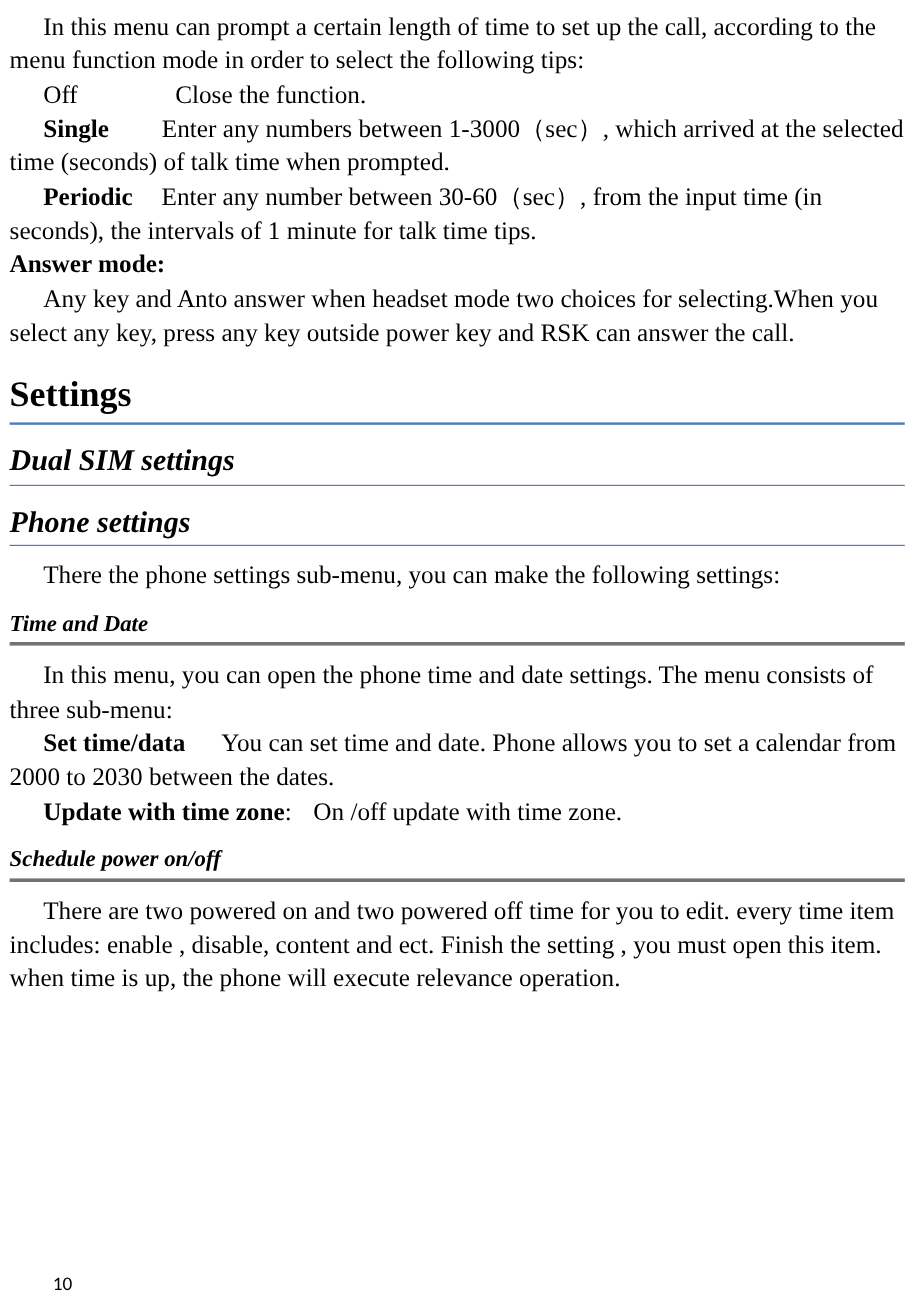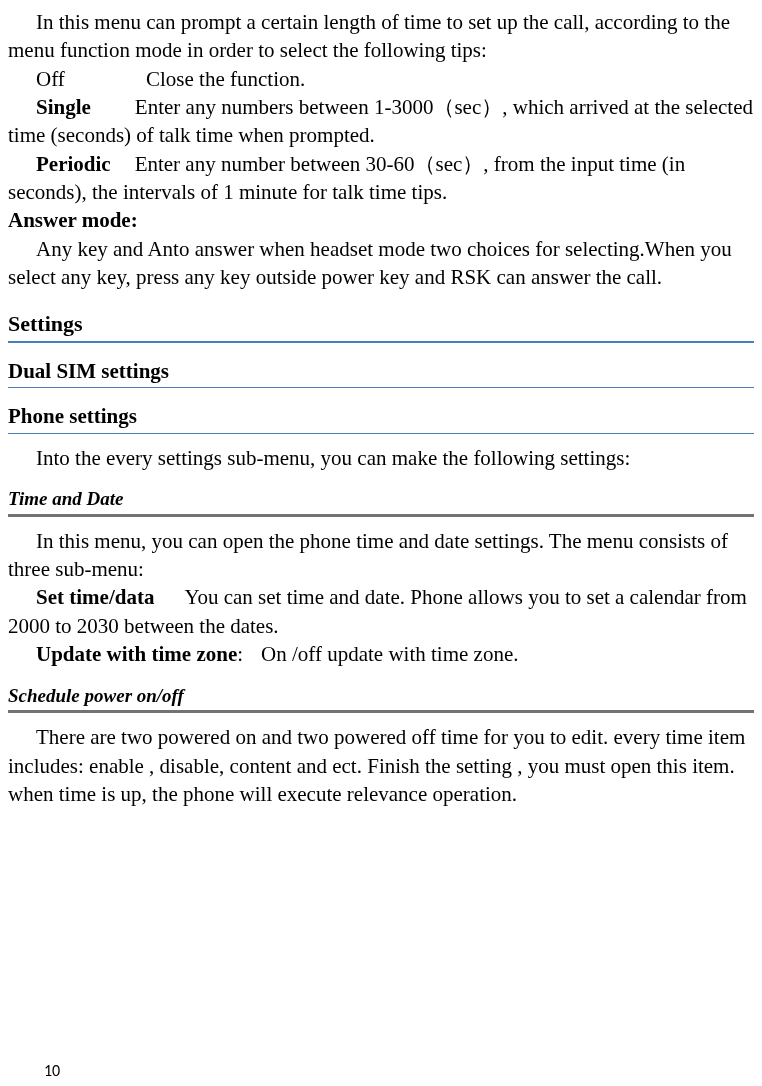--- a/index.html
+++ b/index.html
@@ -12,32 +12,33 @@
     padding: 8px 8px 8px 8px;
     width: 762px;
     box-sizing: border-box;
   }
   .indent { text-indent: 28px; }
   p { margin: 0; }
   .row { display: flex; }
   .label { font-weight: normal; min-width: 110px; padding-left: 28px; box-sizing: border-box; flex-shrink: 0; }
   .desc { flex: 1; }
   h1 {
-    font-size: 22px;
+    font-size: 30px;
     font-weight: bold;
     margin: 18px 0 2px 0;
     padding-bottom: 2px;
     border-bottom: 2px solid #4a7ebb;
   }
   h2 {
-    font-size: 21px;
+    font-size: 25px;
     font-weight: bold;
     margin: 14px 0 2px 0;
     padding-bottom: 2px;
     border-bottom: 1px solid #4a7ebb;
+    font-style: italic;
   }
   h3 {
     font-size: 19px;
     font-weight: bold;
     font-style: italic;
     margin: 14px 0 2px 0;
     padding-bottom: 2px;
     border-bottom: 3px solid #737373;
   }
   .body-after-heading { margin-top: 10px; }
@@ -82,21 +83,21 @@
   </div>
 
   <p><span class="bold">Answer mode:</span></p>
   <p class="indent">Any key and Anto answer when headset mode two choices for selecting.When you select any key, press any key outside power key and RSK can answer the call.</p>
 
   <h1>Settings</h1>
 
   <h2>Dual SIM settings</h2>
 
   <h2>Phone settings</h2>
-  <p class="indent body-after-heading">Into the every settings sub-menu, you can make the following settings:</p>
+  <p class="indent body-after-heading">There the phone settings sub-menu, you can make the following settings:</p>
 
   <h3>Time and Date</h3>
   <p class="indent body-after-heading">In this menu, you can open the phone time and date settings. The menu consists of three sub-menu:</p>
 
 
   <p>
     <span style="display:inline-block; width:28px;"></span><span class="bold">Set time/data</span><span style="display:inline-block; width:30px;"></span><span>You can set time and date. Phone allows you to set a calendar from 2000 to 2030 between the dates.</span>
   </p>
 
 

